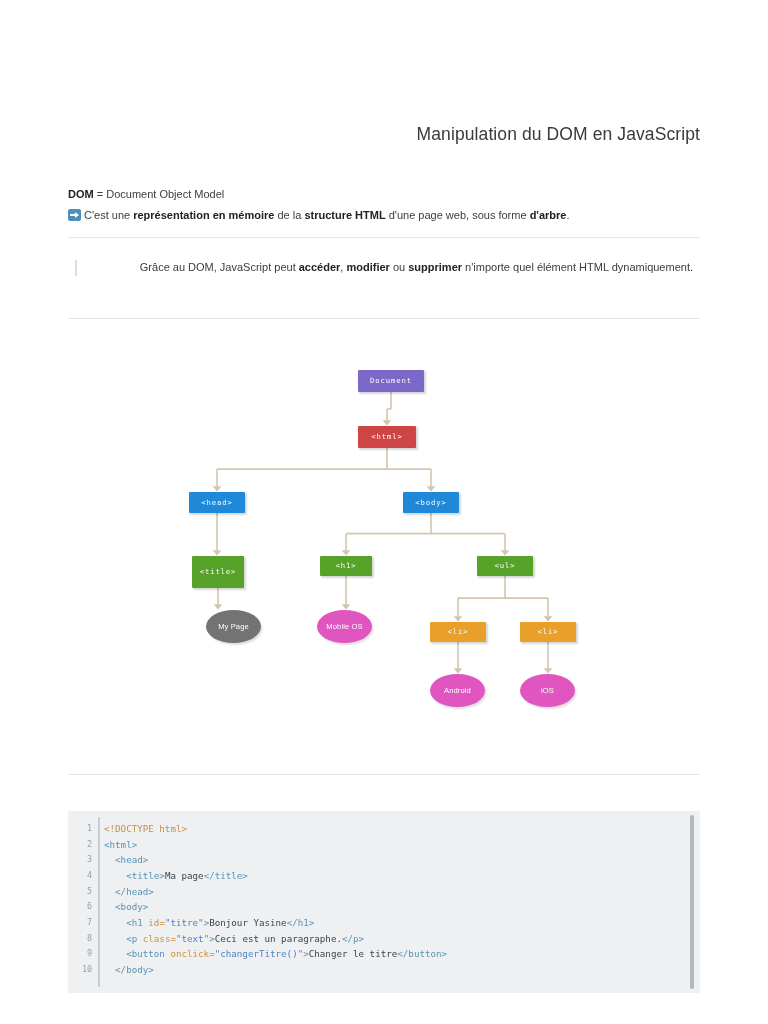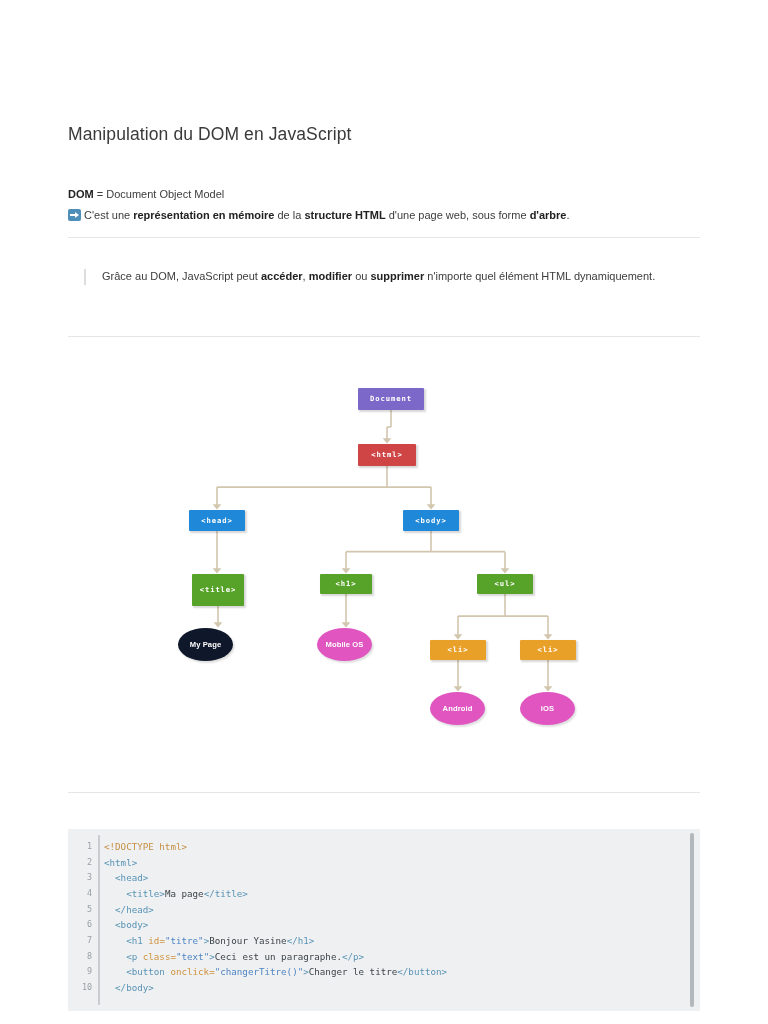--- a/index.html
+++ b/index.html
@@ -12,21 +12,21 @@
     overflow: hidden;
     position: relative;
   }
 
   .page { position: relative; width: 768px; height: 1024px; }
 
   .content { position: absolute; left: 68px; top: 0; width: 632px; }
 
   
   .doc-title {
-    text-align: left;
+    text-align: right;
     font-size: 17.5px;
     font-weight: 400;
     color: #3a3a3a;
     letter-spacing: 0.1px;
     margin: 0;
     padding-top: 124px;
     line-height: 1.2;
   }
 
   
@@ -85,24 +85,25 @@
   .hr {
     border: 0;
     border-top: 1px solid #e6e6e6;
     margin: 0;
     height: 1px;
   }
 
   .quote {
     border-left: 2px solid #dddddd;
     padding: 0 0 0 16px;
-    margin: 16px;
+    margin: 7px;
     font-size: 11px;
     color: #3c3c3c;
     line-height: 1.45;
+    text-align: right;
   }
   .quote b { font-weight: bold; color: #222; }
 
   
   .diagram-wrap {
     position: relative;
     width: 632px;
     height: 382px;
   }
   .diagram {
@@ -115,21 +116,20 @@
     display: flex;
     align-items: center;
     justify-content: center;
     color: #ffffff;
     font-family: "DejaVu Sans Mono", monospace;
     font-size: 7.2px;
     letter-spacing: 0.9px;
     text-align: center;
     white-space: nowrap;
     box-shadow: 1.5px 1.5px 2px rgba(0,0,0,0.16);
-    font-weight: bold;
   }
   .node.rect { border-radius: 1px; }
   .node.ellipse {
     border-radius: 50%;
     font-family: "Liberation Sans", sans-serif;
     font-size: 7.6px;
     letter-spacing: 0.1px;
     box-shadow: 1.5px 2px 2px rgba(0,0,0,0.13);
   }
 
@@ -269,21 +269,21 @@
           </div>
           <div class="node rect" style="left: 409px; top: 192px; width: 56px; height: 20px; background: rgb(87, 162, 41);">
             <span>&lt;ul&gt;</span>
           </div>
           <div class="node rect" style="left: 362px; top: 258px; width: 56px; height: 20px; background: rgb(232, 160, 41);">
             <span>&lt;li&gt;</span>
           </div>
           <div class="node rect" style="left: 452px; top: 258px; width: 56px; height: 20px; background: rgb(232, 160, 41);">
             <span>&lt;li&gt;</span>
           </div>
-          <div class="node ellipse" style="left: 110px; top: 246px; width: 55px; height: 33px; background: #0f172a;">
+          <div class="node ellipse" style="left: 138px; top: 246px; width: 55px; height: 33px; background: #737373;">
             <span>My Page</span>
           </div>
           <div class="node ellipse" style="left: 249px; top: 246px; width: 55px; height: 33px; background: rgb(224, 85, 192);">
             <span>Mobile OS</span>
           </div>
           <div class="node ellipse" style="left: 362px; top: 310px; width: 55px; height: 33px; background: rgb(224, 85, 192);">
             <span>Android</span>
           </div>
           <div class="node ellipse" style="left: 452px; top: 310px; width: 55px; height: 33px; background: rgb(224, 85, 192);">
             <span>iOS</span>

